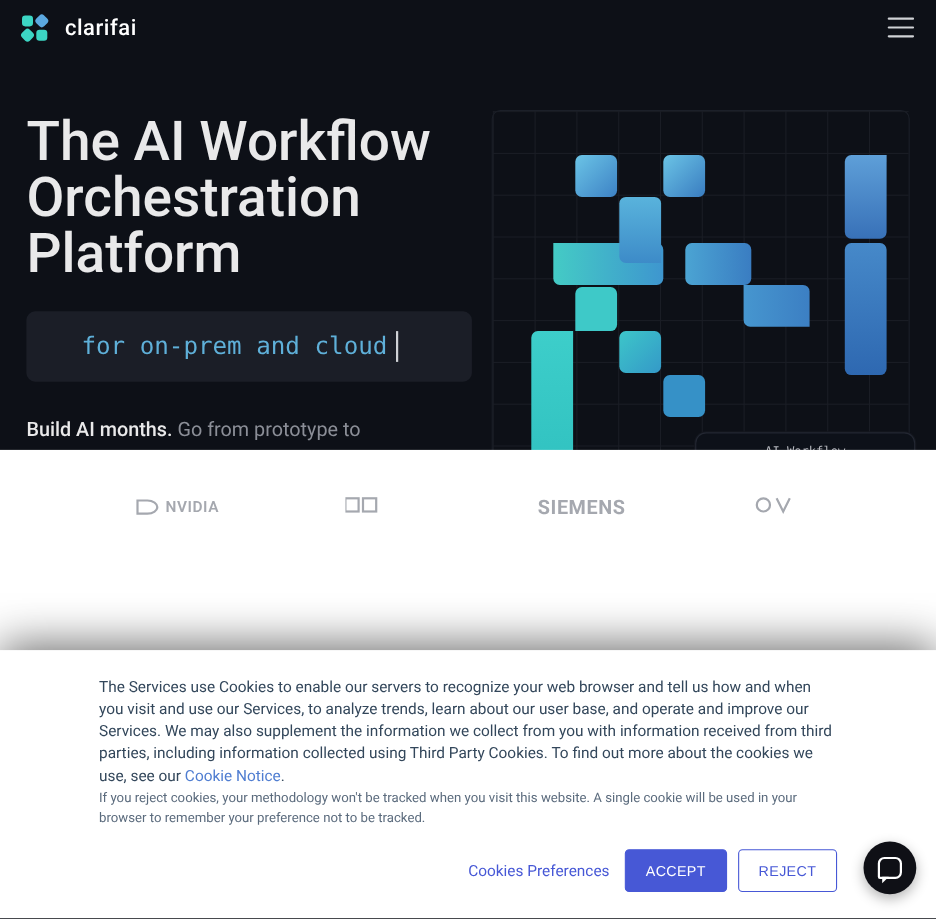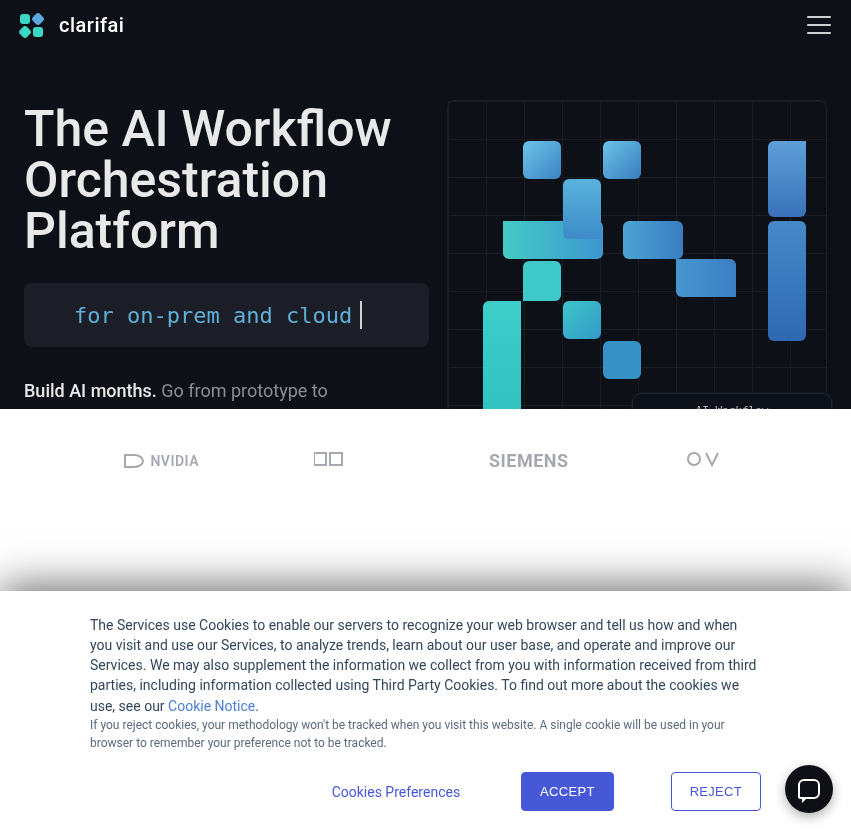--- a/index.html
+++ b/index.html
@@ -391,21 +391,20 @@
       margin-right: 4px;
     }
 
     .cookie-btn {
       font-size: 13px;
       letter-spacing: 0.3px;
       padding: 11px 18px;
       border-radius: 4px;
       cursor: pointer;
       border: 1px solid #4758d6;
-      margin-left: 47px;
     }
 
     .cookie-btn.accept {
       background: #4758d6;
       color: #ffffff;
     }
 
     .cookie-btn.reject {
       background: #ffffff;
       color: #4758d6;

